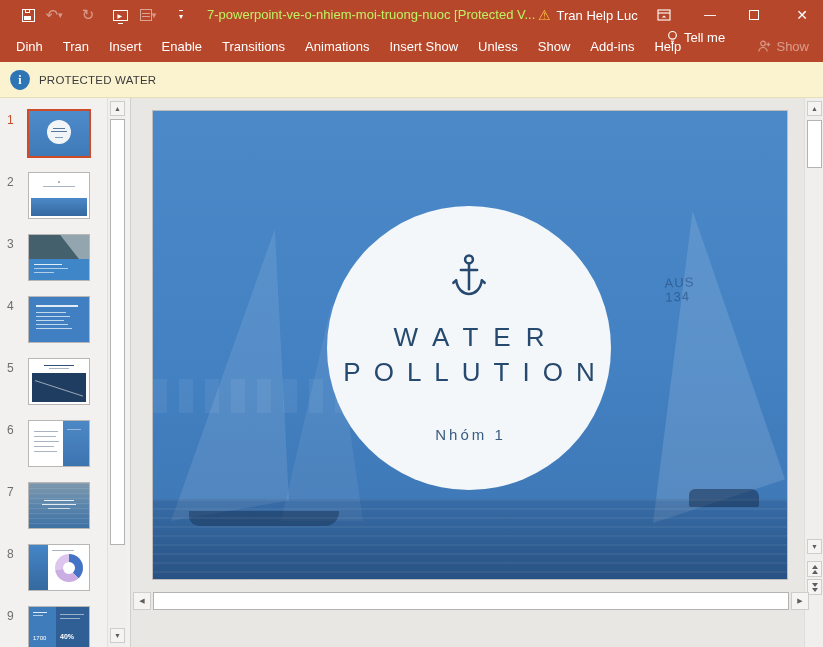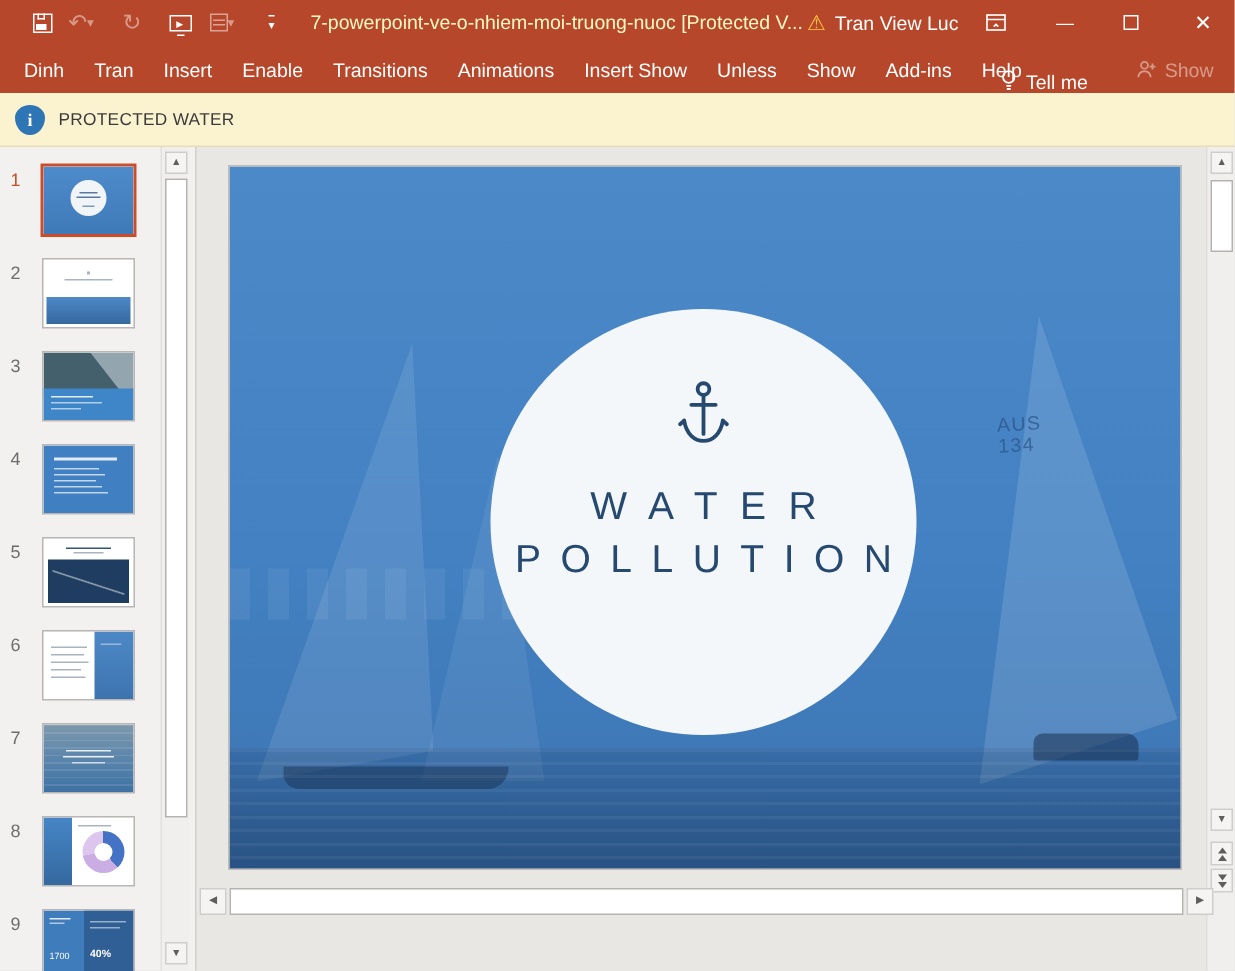--- a/index.html
+++ b/index.html
@@ -13,30 +13,30 @@
   .floppy { width:13px; height:13px; border:1.5px solid #fff; position:relative; }
   .floppy .f-top { position:absolute; left:2.5px; top:-1px; width:5px; height:4px; border:1px solid #fff; border-top:none; }
   .floppy .f-bot { position:absolute; left:1.5px; bottom:0.5px; width:7px; height:4px; background:#fff; }
   .monitor { width:15px; height:11px; border:1.2px solid #fff; position:relative; }
   .monitor .m-play { position:absolute; left:4px; top:1px; font-size:6px; color:#fff; }
   .monitor .m-base { position:absolute; left:4px; bottom:-4px; width:5px; height:2px; border-bottom:1.5px solid #fff; }
   .gridico { width:12px; height:12px; border:1px solid rgba(255,255,255,.5); position:relative; }
   .gridico i { position:absolute; left:1px; right:1px; height:1px; background:rgba(255,255,255,.5); display:block; }
   .qat-caret { font-size:9px; color:#fff; line-height:1; }
   .qat-caret-bar { display:inline-block; border-top:1.5px solid #fff; padding-top:1px; font-size:8px; }
-  #win-title { position:absolute; left:207px; top:0; height:30px; line-height:30px; font-size:13px; color:#fef9c3; white-space:nowrap; }
+  #win-title { position:absolute; left:207px; top:0; height:30px; line-height:30px; font-size:13px; color:#bef264; white-space:nowrap; }
   #account { position:absolute; left:538px; top:0; height:30px; display:flex; align-items:center; gap:6px; font-size:13px; }
   .warn { color:#FFC63F; font-size:14px; }
   .winbtn { position:absolute; top:0; width:28px; height:30px; display:flex; align-items:center; justify-content:center; color:#fff; }
 
   
   #ribbon { position:absolute; left:0; top:30px; width:823px; height:32px; background:#B7472A; color:#fff; }
   #tabs { position:absolute; left:16px; top:0; height:32px; display:flex; gap:20px; align-items:center; font-size:13px; }
   .tab { cursor:default; white-space:nowrap; }
-  #tellme { position:absolute; left:666px; top:0; height:32px; display:flex; align-items:flex-end; gap:5px; font-size:13px; }
+  #tellme { position:absolute; left:666px; top:0; height:32px; display:flex; align-items:flex-start; gap:5px; font-size:13px; }
   #share { position:absolute; right:14px; top:0; height:32px; display:flex; align-items:center; gap:5px; font-size:13px; opacity:.45; }
 
   
   #pvbar { position:absolute; left:0; top:62px; width:823px; height:36px; background:#FBF3CF; border-bottom:1px solid #E6DDB9; }
   #pv-shield { position:absolute; left:10px; top:8px; width:20px; height:20px; background:#2E75B5; border-radius:50% 50% 50% 50% / 42% 42% 58% 58%; color:#fff; font-size:12px; font-weight:bold; text-align:center; line-height:20px; font-family:"Liberation Serif", serif; }
   #pv-label { position:absolute; left:39px; top:12px; font-size:11.5px; color:#3A3A3A; letter-spacing:.2px; }
   #pv-msg { position:absolute; left:143px; top:65px; width:515px; font-size:11px; line-height:13.5px; color:#4A4A42; }
   #pv-btn { position:absolute; left:682px; top:67px; width:108px; height:22px; background:#fff; border:1px solid #ABABAB; font-size:12px; color:#333; text-align:center; line-height:20px; }
   #pv-close { position:absolute; left:801px; top:70px; font-size:12px; color:#7A7A72; }
 
@@ -120,21 +120,21 @@
         <i style="top:6px;"></i>
       </div>
     <span class="qat-caret dim">▾</span>
   </div>
   <div class="qat" style="left:172px; width:18px;">
     <span class="qat-caret-bar">▾</span>
   </div>
   <div id="win-title">7-powerpoint-ve-o-nhiem-moi-truong-nuoc [Protected V...</div>
   <div id="account">
     <span class="warn">⚠</span>
-    <span>Tran View Luc</span>
+    <span>Tran Help Luc</span>
   </div>
   <div class="winbtn" style="left:650px;">
     <svg width="14" height="12" viewBox="0 0 14 12" stroke="#fff" fill="none" stroke-width="1.1">
         <rect x="1" y="1" width="12" height="10"></rect>
         <line x1="1" y1="4" x2="13" y2="4"></line>
         <path d="M5.5 8.7 L7 7.2 L8.5 8.7"></path>
       </svg>
   </div>
   <div class="winbtn" style="left:696px; font-size:12px;">
     <span>—</span>
@@ -321,20 +321,21 @@
         <circle cx="12" cy="4.6" r="2.6"></circle>
         <line x1="12" y1="7.2" x2="12" y2="24.5"></line>
         <line x1="6.6" y1="11.6" x2="17.4" y2="11.6"></line>
         <path d="M3.4 18.6 C4.4 24.6 8 27.6 12 27.6 C16 27.6 19.6 24.6 20.6 18.6"></path>
         <path d="M3.4 18.6 L1.6 20.2"></path>
         <path d="M20.6 18.6 L22.4 20.2"></path>
       </svg>
     </div>
     <div id="t2">POLLUTION</div>
     <div id="t1">WATER</div>
+    <div id="subt">Nhóm 1</div>
   </div>
 </div>
 
 <div id="vscroll">
   <div class="sbtn" style="top:3px;"><span>▲</span></div>
   <div class="sthumb" style="top:22px;height:48px;"></div>
   <div class="sbtn" style="top:441px;"><span>▼</span></div>
   <div class="dblchev" style="top:463px;">
     <span class="tri-up"></span>
       <span class="tri-up"></span>

